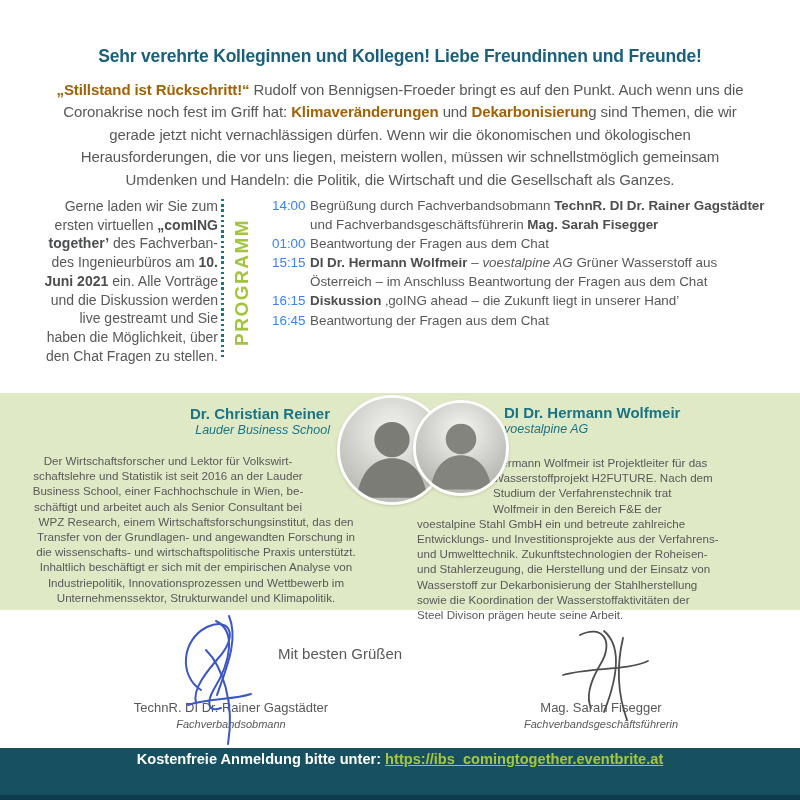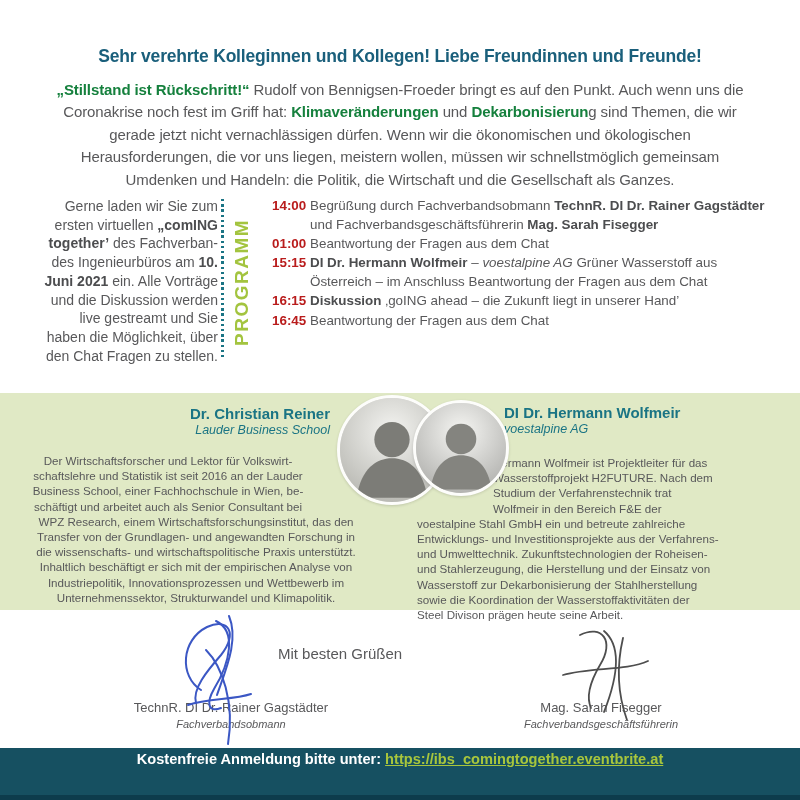--- a/index.html
+++ b/index.html
@@ -12,38 +12,38 @@
   body{font-family:"Liberation Sans",sans-serif;color:var(--text);}
   .page{position:relative;width:800px;height:800px;background:#fff;overflow:hidden;margin:0 auto;}
   .b{font-weight:bold;}
   .i{font-style:italic;}
 
   .page-title{position:absolute;top:46px;left:0;width:800px;text-align:center;
     color:var(--teal);font-size:17.5px;font-weight:bold;letter-spacing:-0.2px;}
 
   .intro{position:absolute;top:79px;left:52px;width:696px;text-align:center;
     font-size:15px;line-height:22.4px;letter-spacing:-0.1px;}
-  .intro .b{color:#15803d;}
+  .intro .b{color:#a16207;}
 
   .invitation{position:absolute;top:197px;left:44px;width:174px;text-align:right;
     font-size:14px;line-height:18.7px;}
   .invitation .b{color:#4c4d4f;}
 
   .program-divider{position:absolute;left:221px;top:199px;width:3px;height:158px;
     background:repeating-linear-gradient(to bottom,var(--teal2) 0 2.4px,transparent 2.4px 5.2px);}
 
   .program-label{position:absolute;left:231px;top:224px;height:122px;
     writing-mode:vertical-rl;transform:rotate(180deg);
     color:var(--green);font-size:19px;font-weight:bold;letter-spacing:1.5px;
     display:flex;align-items:center;}
 
   .program-list{position:absolute;left:272px;top:196px;width:506px;
     font-size:13.4px;line-height:19.1px;}
   .program-item{display:flex;}
-  .program-item .time{flex:0 0 38px;font-weight:bold;color:#b91c1c;}
+  .program-item .time{flex:0 0 38px;font-weight:normal;color:#3b82f6;}
   .program-item .desc{flex:1;}
   .program-item .desc .b{color:#4c4d4f;}
 
   .speakers{position:absolute;left:0;top:393px;width:800px;height:217px;
     background:var(--green-bg);}
   .speaker-name-left{position:absolute;left:58px;top:12px;width:272px;text-align:right;}
   .speaker-name-right{position:absolute;left:504px;top:11px;width:280px;text-align:left;}
   .sp-name{color:var(--teal2);font-size:15px;font-weight:bold;}
   .sp-aff{color:var(--teal2);font-size:12.5px;font-style:italic;margin-top:1px;}
   .avatar{position:absolute;border-radius:50%;overflow:hidden;

